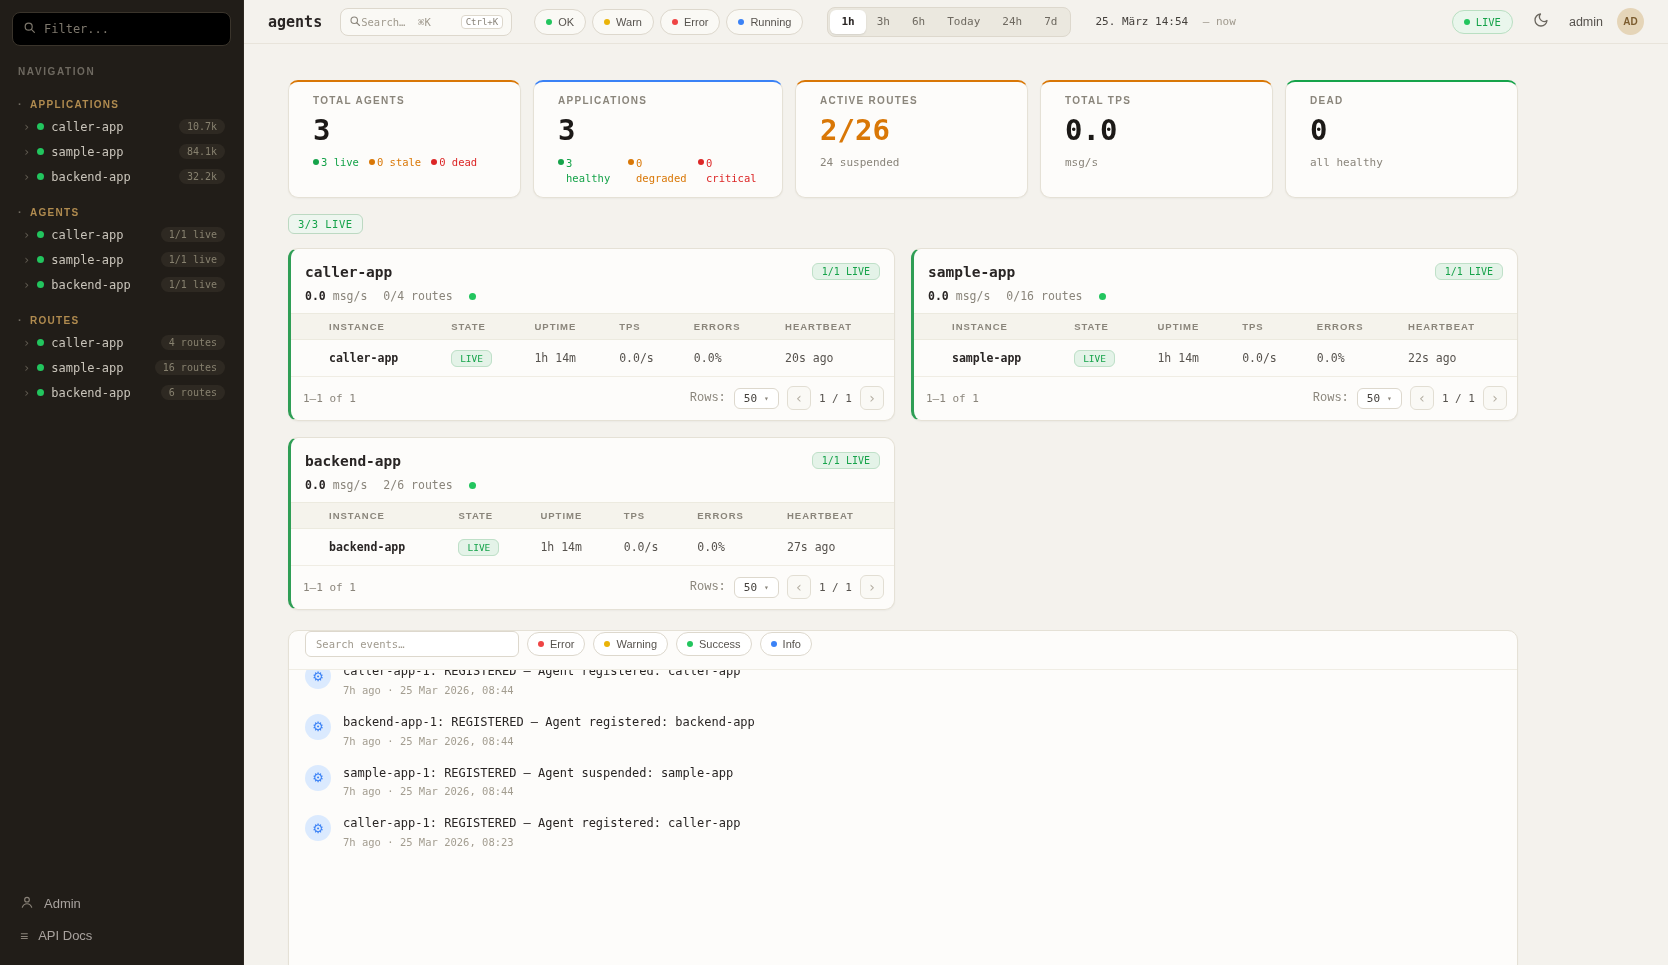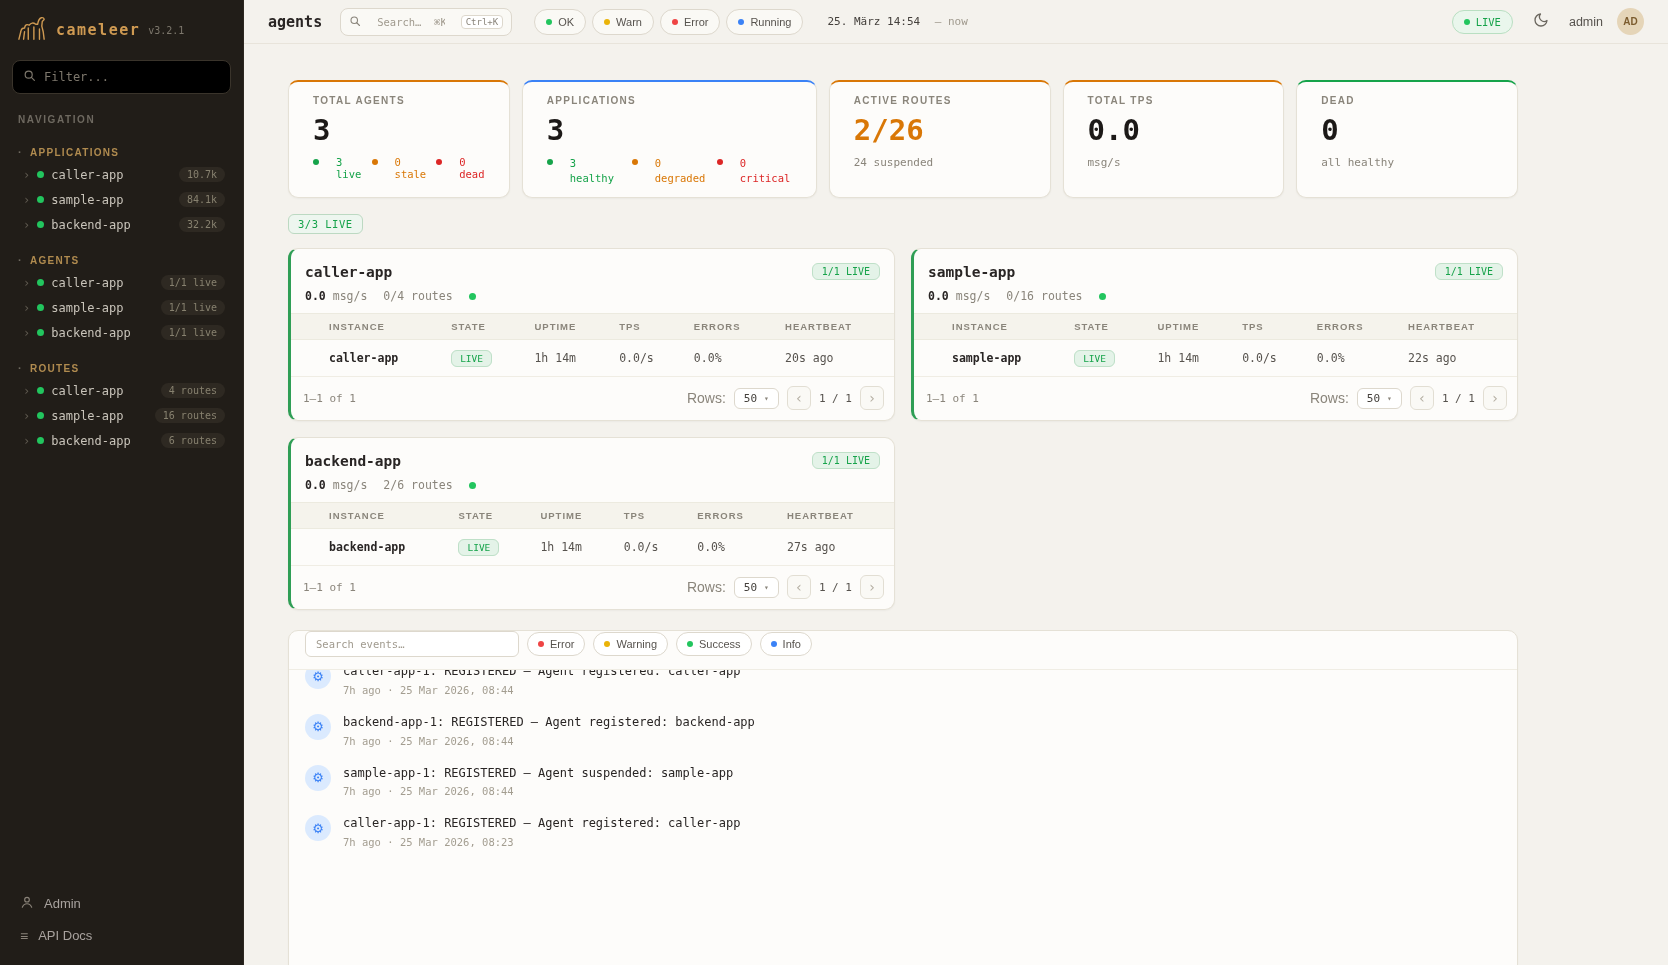--- a/index.html
+++ b/index.html
@@ -56,21 +56,21 @@
   .api-glyph { font-size: 14px; color: #8a8379; line-height: 1; }
 
   
   .main { flex: 1; display: flex; flex-direction: column; height: 100%; min-width: 0; }
   .topbar {
     height: 44px; flex: none; display: flex; align-items: center;
     padding: 0 24px; gap: 14px; border-bottom: 1px solid #e8e4db;
   }
   .page-title { font-family: "DejaVu Sans Mono", monospace; font-weight: bold; font-size: 15px; color: #292524; margin-right: 4px; }
   .searchbox {
-    display: flex; align-items: center; gap: 16px; width: 172px; height: 28px;
+    display: flex; align-items: center; gap: 0; width: 172px; height: 28px;
     background: #faf9f5; border: 1px solid #ddd8cd; border-radius: 8px; padding: 0 8px;
   }
   .searchbox input {
     border: none; background: transparent; outline: none; width: 100%;
     font-family: "DejaVu Sans Mono", monospace; font-size: 10.5px; color: #57534e;
   }
   .searchbox input::placeholder { color: #a09a8e; }
   .kbd {
     font-family: "DejaVu Sans Mono", monospace; font-size: 9px; color: #8a857b;
     border: 1px solid #ddd8cd; border-radius: 4px; padding: 1px 4px; background: #fff; white-space: nowrap;
@@ -114,21 +114,21 @@
 
   .stats-row { display: grid; grid-template-columns: repeat(5, 1fr); gap: 12px; }
   .stat-card {
     background: #fdfcfa; border: 1px solid #e5e1d6; border-top-width: 2px;
     border-radius: 10px; padding: 13px 24px 10px; height: 118px;
     box-shadow: 0 1px 2px rgba(28,25,23,.04);
   }
   .stat-label { font-size: 10px; font-weight: bold; letter-spacing: 1.3px; color: #8a857b; }
   .stat-value { font-family: "DejaVu Sans Mono", monospace; font-size: 29px; font-weight: bold; color: #1c1917; margin: 7px 0 9px; }
   .stat-subs { display: flex; gap: 10px; font-family: "DejaVu Sans Mono", monospace; font-size: 10.5px; }
-  .sub { display: flex; align-items: flex-start; gap: 17px; }
+  .sub { display: flex; align-items: flex-start; gap: 2px; }
   .sdot { width: 6px; height: 6px; border-radius: 50%; margin-top: 3px; flex: none; }
   .stat-subs.narrow .txt { width: 52px; display: inline-block; line-height: 1.45; }
   .stat-note { font-family: "DejaVu Sans Mono", monospace; font-size: 11px; color: #8a857b; }
 
   .live-badge-row { margin: 16px 0 14px; }
   .overall-live {
     display: inline-block; font-family: "DejaVu Sans Mono", monospace; font-size: 10.5px;
     color: #16a34a; border: 1px solid #bcd9c2; background: #edf6ef;
     padding: 3px 9px; border-radius: 6px; letter-spacing: .5px;
   }
@@ -157,21 +157,21 @@
   }
   tbody td { padding: 11px 10px; font-family: "DejaVu Sans Mono", monospace; font-size: 11.5px; color: #57534e; border-bottom: 1px solid #f0ede4; }
   td.inst { color: #292524; font-weight: bold; }
   .dotcol { width: 28px; padding-right: 0 !important; }
   .live-pill.sm { font-size: 9.5px; padding: 2px 8px; }
   tbody tr { cursor: pointer; }
 
   .card-footer { display: flex; align-items: center; justify-content: space-between; padding: 9px 10px 10px 12px; }
   .range-text { font-family: "DejaVu Sans Mono", monospace; font-size: 11px; color: #8a857b; }
   .pager { display: flex; align-items: center; gap: 8px; }
-  .rows-label { font-family: Liberation Sans, sans-serif; font-size: 14px; color: #8a857b; }
+  .rows-label { font-family: Liberation Mono, monospace; font-size: 12px; color: #8a857b; }
   .rows-select {
     display: flex; align-items: center; gap: 7px; border: 1px solid #ddd8cd; border-radius: 6px;
     padding: 3px 9px; font-family: "DejaVu Sans Mono", monospace; font-size: 11px; color: #44403c;
     background: #fff; cursor: pointer;
   }
   .caret { font-size: 8px; color: #8a857b; }
   .pg-btn {
     width: 24px; height: 24px; border: 1px solid #e2ded3; border-radius: 6px; background: #faf9f5;
     color: #b5afa3; font-size: 14px; display: flex; align-items: center; justify-content: center;
     cursor: pointer; font-family: "DejaVu Sans Mono", monospace;
@@ -200,30 +200,20 @@
     width: 26px; height: 26px; border-radius: 50%; background: #dbeafe; color: #3b82f6;
     display: flex; align-items: center; justify-content: center; font-size: 13px; flex: none;
   }
   .event-text { font-family: "DejaVu Sans Mono", monospace; font-size: 12px; color: #292524; line-height: 1.4; }
   .event-time { font-family: "DejaVu Sans Mono", monospace; font-size: 10.5px; color: #a39d90; margin-top: 4px; }
 </style>
 </head>
 <body>
 
 <aside class="sidebar">
-  <div class="brand">
-    <span>
-      <svg width="32" height="28" viewBox="0 0 34 30" fill="none" stroke="#cf9a52" stroke-width="1.5" stroke-linecap="round" stroke-linejoin="round">
-        <path d="M3 27 L5 19 Q5.5 15 9 15 Q10 10 14 12 Q17 8 21 11 L23 11 Q24 5 27 4 Q30 3.5 30 6 L28 8 L27.5 13 L29 19 L30 27"></path>
-        <path d="M8 27 L9 19 M13 27 L13 15 M19 27 L19 14 M25 27 L25 16"></path>
-      </svg>
-    </span>
-    <span class="brand-name">cameleer</span>
-    <span class="brand-version">v3.2.1</span>
-  </div>
 
   <div class="filter-box">
     <span>
       <svg width="13" height="13" viewBox="0 0 24 24" fill="none" stroke="#7d776c" stroke-width="2.2" stroke-linecap="round">
           <circle cx="10.5" cy="10.5" r="6.5"></circle>
           <path d="M15.5 15.5 L21 21"></path>
         </svg>
     </span>
     <input placeholder="Filter..." style="">
   </div>
@@ -350,20 +340,28 @@
       <span class="chip">
         <span class="cdot" style="background: rgb(239, 68, 68);"></span>
         <span>Error</span>
       </span>
       <span class="chip">
         <span class="cdot" style="background: rgb(59, 130, 246);"></span>
         <span>Running</span>
       </span>
     </div>
 
+    <div class="range-group">
+      <span class="range-btn active">1h</span>
+      <span class="range-btn">3h</span>
+      <span class="range-btn">6h</span>
+      <span class="range-btn">Today</span>
+      <span class="range-btn">24h</span>
+      <span class="range-btn">7d</span>
+    </div>
 
     <span class="datetime">
       <span>25. März 14:54</span>
       <span class="suffix">—  now</span>
     </span>
 
     <span class="top-spacer"></span>
 
     <span class="live-pill-top">
       <span class="ldot"></span>

